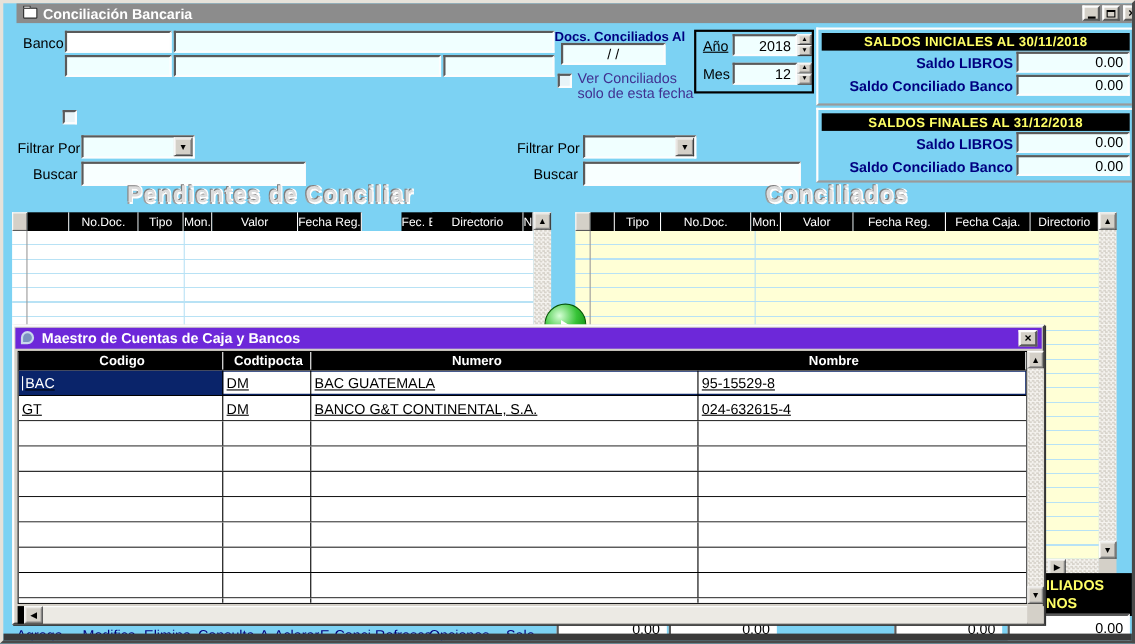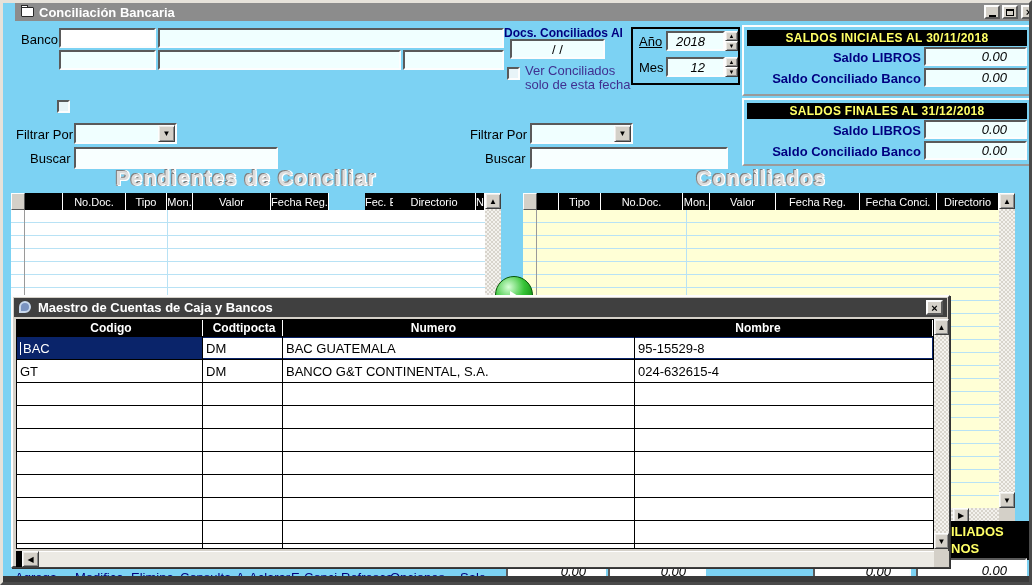--- a/index.html
+++ b/index.html
@@ -5,21 +5,21 @@
   * { margin:0; padding:0; box-sizing:border-box; }
   body { font-family:"Liberation Sans", sans-serif; background:#555; }
   #app { position:relative; width:1032px; height:585px; background:#7CD2F3;
          border:3px solid; border-color:#E6E2DA #4a4a4a #4a4a4a #E6E2DA; outline:1px solid #7a7a7a; overflow:hidden; }
   .abs { position:absolute; }
   .lbl { font-size:13px; color:#000; white-space:nowrap; }
   .navy { color:#000080; font-weight:bold; }
   .sunken { border:2px solid; border-color:#5a5a5a #FDFDFD #FDFDFD #5a5a5a; background:#F0FFFF; }
   .white-bg { background:#FFFFFF; }
   .val { font-size:13px; color:#000; display:flex; align-items:center; overflow:hidden; }
-  .right { justify-content:flex-end; padding-right:18px;font-style:italic; }
+  .right { justify-content:flex-end; padding-right:4px; }
   .center { justify-content:center; }
   .btn { background:#D4D0C8; border:2px solid; border-color:#FDFDFD #5a5a5a #5a5a5a #FDFDFD;
          display:flex; align-items:center; justify-content:center; color:#000; cursor:default; }
   .titlebar { background:#8C8C8C; color:#fff; font-weight:bold; font-size:13px; display:flex; align-items:center; }
   .panel { border:2px solid; border-color:#FDFDFD #9a9a9a #9a9a9a #FDFDFD; }
   .black-title { background:#000; color:#FFFF66; font-weight:bold; font-size:12px;
                  display:flex; align-items:center; justify-content:center; letter-spacing:0.3px; }
   .hdr-cell { position:absolute; top:0; height:17px; background:#000; color:#fff; font-size:11px;
               display:flex; align-items:center; justify-content:center; border-right:1px solid #fff;
               overflow:hidden; white-space:nowrap; }
@@ -27,21 +27,21 @@
   .stripes { background-image:repeating-linear-gradient(to bottom, transparent 0 12px, #B8E2F5 12px 13px); }
   .dither { background-color:#F4F2EE; background-image:conic-gradient(#D8D4CC 25%, transparent 25% 50%, #D8D4CC 50% 75%, transparent 75%); background-size:4px 4px; }
   .sbtn { background:#D4D0C8; border:1px solid; border-color:#FDFDFD #404040 #404040 #FDFDFD;
           box-shadow:inset 1px 1px 0 #ECEAE6, inset -1px -1px 0 #8a8a8a;
           display:flex; align-items:center; justify-content:center; font-size:8px; color:#000; }
   .fancy { font-size:21px; font-weight:bold; color:#DCDCDC; letter-spacing:1px;
            text-shadow:1px 1px 0 #FFFFFF, -1px -1px 0 #7E7E7E, 1px -1px 0 #FFFFFF, -1px 1px 0 #9E9E9E; }
   .combo-btn { position:absolute; right:0; top:0; width:17px; height:100%; font-size:8px; }
   .checkbox { background:#E8F4F8; border:2px solid; border-color:#5a5a5a #FDFDFD #FDFDFD #5a5a5a; }
   .modal { background:#D4D0C8; border:2px solid; border-color:#FDFDFD #404040 #404040 #FDFDFD; box-shadow:1px 1px 0 #333; }
-  .modal-title { background:#404040; color:#fff; font-weight:bold; font-size:13px; display:flex; align-items:center; }
+  .modal-title { background:#6d28d9; color:#fff; font-weight:bold; font-size:13px; display:flex; align-items:center; }
   .grid-row { display:flex; height:23px; border-bottom:1px solid #000; background:#fff; }
   .grid-cell { border-right:1px solid #000; overflow:hidden; white-space:nowrap; font-size:13px;
                display:flex; align-items:center; padding-left:3px; color:#000; }
   .grid-hdr { height:17px; background:#000; }
   .grid-hdr .grid-cell { color:#fff; font-weight:bold; font-size:12px; justify-content:center; border-right:1px solid #fff; }
   .sel-cell { background:#0A246A; color:#fff; }
   .toolbar-item { position:absolute; top:567px; color:#000080; font-size:13px; text-decoration:underline; white-space:nowrap; }
   .cursor-bar { display:inline-block; width:1px; height:13px; background:#fff; margin-right:2px; }
 </style>
 </head>
@@ -149,21 +149,21 @@
   </div>
 
   <div class="abs" style="left:520px;top:190px;width:492px;height:330px;">
     <div class="hdr-cell sel-hdr" style="left:0;width:14px;"></div>
     <div class="hdr-cell" style="left:14px;width:22px;"></div>
     <div class="hdr-cell" style="left:36px;width:42px;">Tipo</div>
     <div class="hdr-cell" style="left:78px;width:82px;">No.Doc.</div>
     <div class="hdr-cell" style="left:160px;width:27px;">Mon.</div>
     <div class="hdr-cell" style="left:187px;width:66px;">Valor</div>
     <div class="hdr-cell" style="left:253px;width:84px;">Fecha Reg.</div>
-    <div class="hdr-cell" style="left:337px;width:77px;">Fecha Conci.</div>
+    <div class="hdr-cell" style="left:337px;width:77px;">Fecha Caja.</div>
     <div class="hdr-cell" style="left:414px;width:62px;">Directorio</div>
     <div class="abs stripes" style="left:0;top:17px;width:476px;height:298px;background-color:#FFFFD6;">
       <div class="abs" style="left:0;top:0;width:14px;height:100%;border-right:1px solid #9a9a9a;"></div>
       <div class="abs" style="left:163px;top:0;width:1px;height:100%;background:#B8E2F5;"></div>
     </div>
     <div class="abs" style="left:476px;top:0;width:16px;height:315px;">
       <div class="sbtn abs" style="left:0;top:0;width:16px;height:16px;">▲</div>
       <div class="abs dither" style="left:0;top:16px;width:16px;height:283px;"></div>
       <div class="sbtn abs" style="left:0;top:299px;width:16px;height:16px;">▼</div>
     </div>
@@ -202,21 +202,21 @@
 
   <div class="abs modal" style="left:8px;top:292px;width:939px;height:273px;z-index:10;">
     <div class="abs modal-title" style="left:1px;top:1px;right:1px;height:19px;">
       <span class="abs" style="left:5px;top:3px;width:12px;height:12px;border:2px solid #C8D8EC;border-radius:50% 50% 50% 0;background:#7A93C0;"></span>
       <span class="abs" style="left:24px;top:2px;">Maestro de Cuentas de Caja y Bancos</span>
       <span class="abs btn" style="right:4px;top:2px;width:17px;height:15px;font-size:11px;font-weight:bold;">
         <span>×</span>
         </span>
     </div>
 
-    <div class="abs" style="left:3px;top:22px;width:918px;height:230px;overflow:hidden;border:1px solid #000;background:#fff;">
+    <div class="abs" style="left:3px;top:22px;width:918px;height:230px;overflow:hidden;border:1px solid #000;background:#fff;text-decoration:underline;">
       <div class="grid-row grid-hdr">
         <div class="grid-cell" style="width:186px;">Codigo</div>
         <div class="grid-cell" style="width:80px;">Codtipocta</div>
         <div class="grid-cell" style="width:298px;border-right:none;">Numero</div>
         <div class="grid-cell" style="width:352px;">Nombre</div>
       </div>
       <div class="grid-row" style="box-shadow:inset 0 0 0 1px #0A246A;">
         <div class="grid-cell sel-cell" style="width:186px;">
             <span class="cursor-bar"></span>
             <span>BAC</span>

